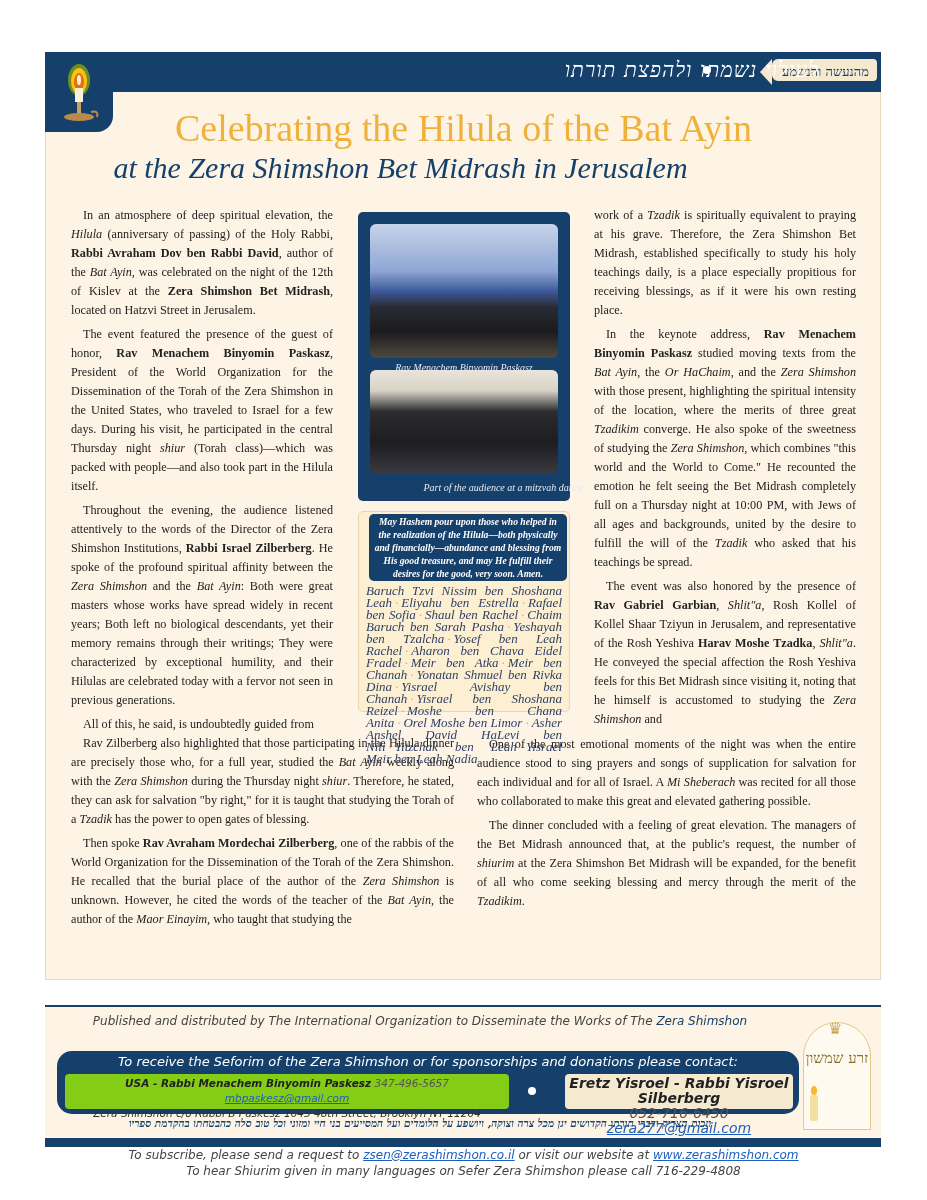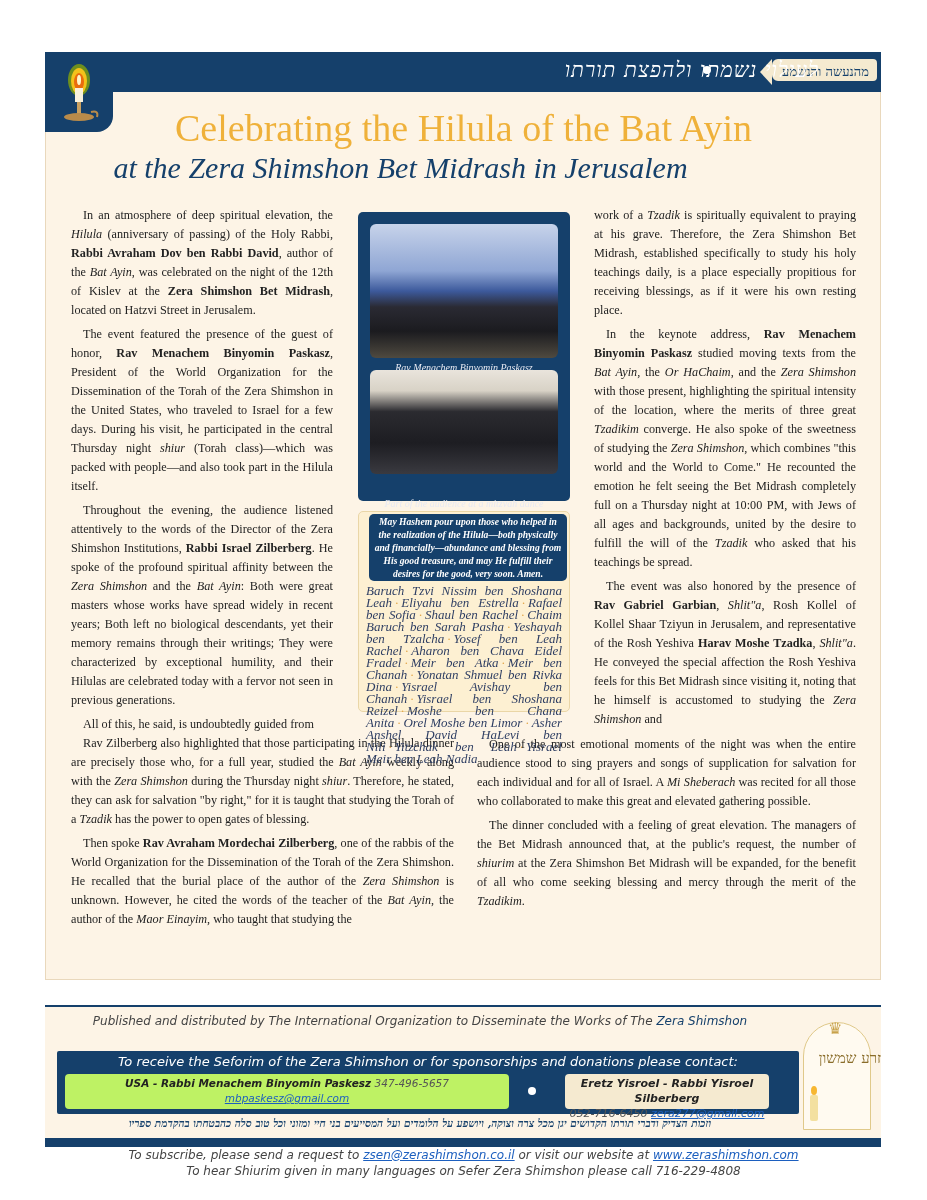--- a/index.html
+++ b/index.html
@@ -18,45 +18,45 @@
   .col p { margin:0 0 5px 0; text-indent:12px; }
   .col-left { left:71px; top:206px; width:262px; }
   .col-right { left:594px; top:206px; width:262px; }
   .wide-left { left:71px; top:734px; width:383px; }
   .wide-right { left:477px; top:735px; width:379px; }
   .photo-box { position:absolute; left:358px; top:212px; width:212px; height:289px; background:#15406b; border-radius:5px; }
   .photo { position:absolute; left:12px; width:188px; border-radius:6px; overflow:hidden; }
   .photo1 { top:12px; height:134px; background:linear-gradient(180deg,#c7d3ea 0%,#8fa6d4 35%,#3d5a9c 50%,#2a2a33 62%,#1b1b1f 80%,#4f4a40 100%); }
   .photo2 { top:158px; height:104px; background:linear-gradient(180deg,#e9e4dc 0%,#d8d2c6 20%,#2b2b30 40%,#1d1d22 70%,#3a3a40 100%); }
   .photo-caption { position:absolute; left:0; width:212px; text-align:center; color:#e7e9f2; font-style:italic; font-size:10px; }
-  .cap1 { top:150px; } .cap2 { top:286px; }
+  .cap1 { top:150px; } .cap2 { top:270px;padding-left:39px; }
   .blessing-box { position:absolute; left:358px; top:511px; width:212px; height:201px; background:#fdf0d2; border:1px solid #ead6a7; border-radius:5px; box-sizing:border-box; }
   .blessing-head { position:absolute; left:10px; top:2px; width:190px; padding:1px 4px; background:#15406b; color:#fff; border-radius:5px; font-style:italic; font-weight:bold; font-size:9.6px; line-height:13px; text-align:center; }
   .names { position:absolute; left:7px; top:73px; width:196px; font-style:italic; font-size:13px; line-height:12px; color:#2e3e63; text-align:justify; }
   .names .sep { color:#e3a74b; margin:0 3px; }
   .footer-line { position:absolute; left:45px; top:1005px; width:836px; height:2px; background:#15406b; }
   .footer-bg { position:absolute; left:45px; top:1007px; width:836px; height:131px; background:#fdf4e6; }
   .footer-text { position:absolute; left:45px; width:750px; text-align:center; font-family:"DejaVu Sans",sans-serif; font-style:italic; color:#444; }
   .ft1 { top:1014px; font-size:12px; }
   .ft2 { top:1031px; font-size:16px;margin-top:23px; }
   .ft1 .hl, .ft2 .hl { color:#15406b; }
   .ft2 b { color:#222; }
-  .contact-band { position:absolute; left:57px; top:1051px; width:742px; height:63px; background:#15406b; border-radius:2px; }
+  .contact-band { position:absolute; left:57px; top:1051px; width:742px; height:63px; background:#15406b; border-radius:15px; }
   .contact-head { position:absolute; left:0; width:742px; top:3px; text-align:center; color:#fff; font-family:"DejaVu Sans",sans-serif; font-style:italic; font-size:13px; }
-  .contact-left { position:absolute; left:8px; top:23px; width:444px; height:35px; background:#bef264; border-radius:4px; text-align:center; font-family:"DejaVu Sans",sans-serif; font-style:italic; font-size:10.5px; line-height:15px; color:#333; padding-top:2px; box-sizing:border-box; }
-  .contact-right { position:absolute; left:508px; top:23px; width:204px; height:35px; background:#f5ead0; border-radius:4px; text-align:center; font-family:"DejaVu Sans",sans-serif; font-style:italic; font-size:11px; line-height:15px; color:#333; padding-top:2px; box-sizing:border-box; }
+  .contact-left { position:absolute; left:8px; top:23px; width:444px; height:35px; background:#84cc16; border-radius:4px; text-align:center; font-family:"DejaVu Sans",sans-serif; font-style:italic; font-size:10.5px; line-height:15px; color:#333; padding-top:2px; box-sizing:border-box; }
+  .contact-right { position:absolute; left:508px; top:23px; width:228px; height:35px; background:#f5ead0; border-radius:4px; text-align:center; font-family:"DejaVu Sans",sans-serif; font-style:italic; font-size:14px; line-height:15px; color:#333; padding-top:2px; box-sizing:border-box; }
   .contact-left b, .contact-right b { color:#222; }
   .ph { color:#555; }
   a.lnk { color:#1c5fbf; text-decoration:underline; }
   .contact-dot { position:absolute; left:471px; top:36px; width:8px; height:8px; border-radius:50%; background:#fff; }
   .hebrew-foot { position:absolute; left:45px; width:750px; top:1117px; text-align:center; direction:rtl; font-family:"DejaVu Serif",serif; font-style:italic; font-weight:bold; font-size:10.5px; color:#15406b; }
   .footer-bottom-bar { position:absolute; left:45px; top:1138px; width:836px; height:9px; background:#15406b; }
   .logo { position:absolute; left:803px; top:1022px; width:68px; height:108px; background:#fffaf0; border:1px solid #e0c98a; border-top-left-radius:34px; border-top-right-radius:34px; box-sizing:border-box; text-align:center; }
   .logo-crown { position:absolute; left:24px; top:-4px; font-size:16px; color:#c8a24a; }
-  .logo-text { position:absolute; left:0; width:66px; top:26px; font-family:"DejaVu Serif",serif; font-size:15px; line-height:18px; color:#8a6d2a; direction:rtl;margin-left:13px; }
+  .logo-text { position:absolute; left:0; width:66px; top:26px; font-family:"DejaVu Serif",serif; font-size:15px; line-height:18px; color:#8a6d2a; direction:rtl; }
   .logo-candle { position:absolute; left:6px; top:72px; width:8px; height:26px; background:#f3e0a0; border-radius:2px; }
   .logo-flame { position:absolute; left:7px; top:63px; width:6px; height:9px; background:#f7b731; border-radius:50% 50% 50% 50%; }
   .bottom-text { position:absolute; left:0; width:927px; text-align:center; font-family:"DejaVu Sans",sans-serif; font-style:italic; color:#444; font-size:12px; }
   .bt1 { top:1148px; } .bt2 { top:1164px; }
 </style>
 </head>
 <body>
 
 <div class="page-frame"></div>
 <div class="top-bar"></div>
@@ -120,20 +120,21 @@
 <div class="footer-line"></div>
 <div class="footer-bg"></div>
 
 <div class="footer-text ft1"><span>Published and distributed by The International Organization to Disseminate the Works of The </span><span class="hl">Zera Shimshon</span></div>
 <div class="footer-text ft2"><span>Translated and written by </span><b>Rabbi Moshe Spira - yomospira@gmail.com</b></div>
 
 <div class="contact-band">
   <div class="contact-head">To receive the Seforim of the Zera Shimshon or for sponsorships and donations please contact:</div>
   <div class="contact-left">
     <b>USA - Rabbi Menachem Binyomin Paskesz</b> <span class="ph">347-496-5657</span> <a class="lnk">mbpaskesz@gmail.com</a><br>
+    <span>Zera Shimshon c/o Rabbi B Paskesz 1645 48th Street, Brooklyn NY 11204</span>
   </div>
   <div class="contact-dot"></div>
   <div class="contact-right">
     <b>Eretz Yisroel - Rabbi Yisroel Silberberg</b><br>
     <span class="ph">052-716-6450</span> <a class="lnk">zera277@gmail.com</a>
   </div>
 </div>
 
 <div class="hebrew-foot">וזכות הצדיק ודברי תורתו הקדושים יגן מכל צרה וצוקה, ויושפע על הלומדים ועל המסייעים בני חיי ומזוני וכל טוב סלה כהבטחתו בהקדמת ספריו</div>
 

